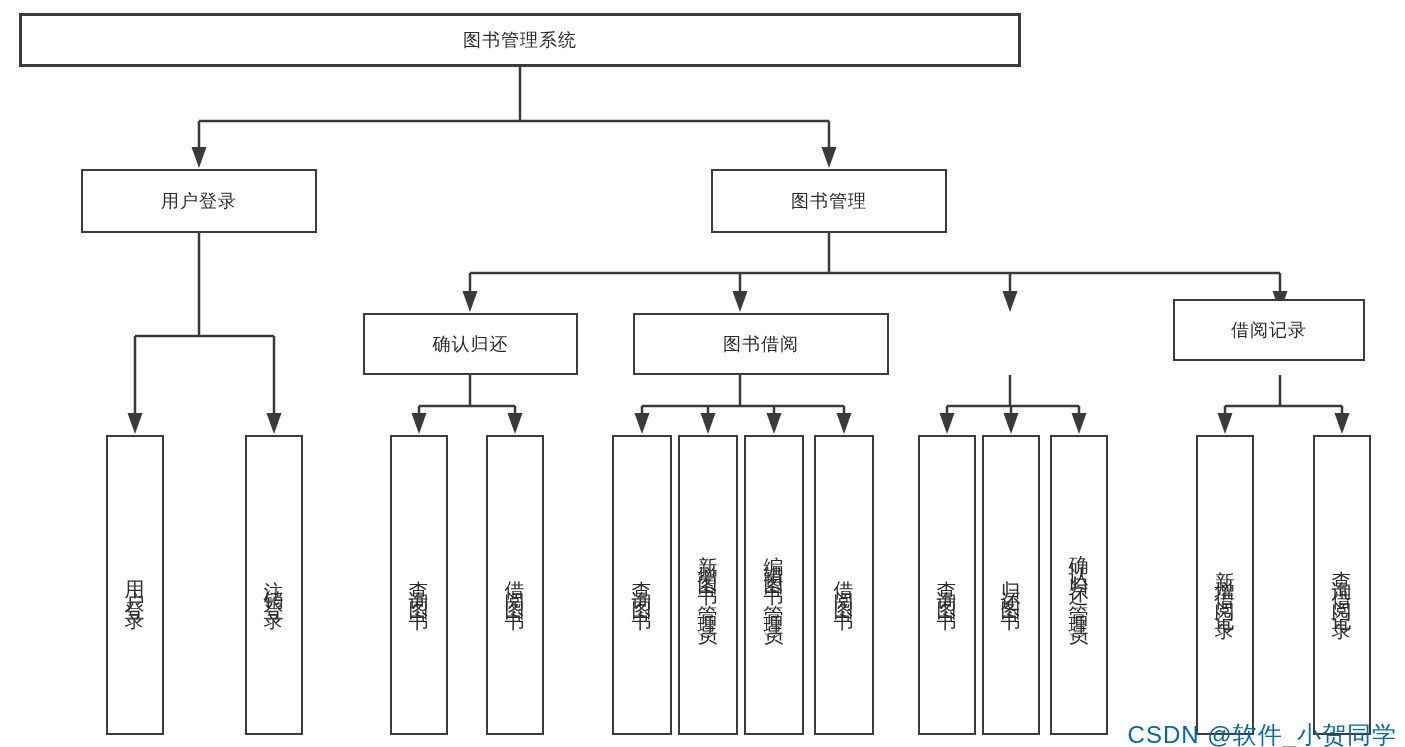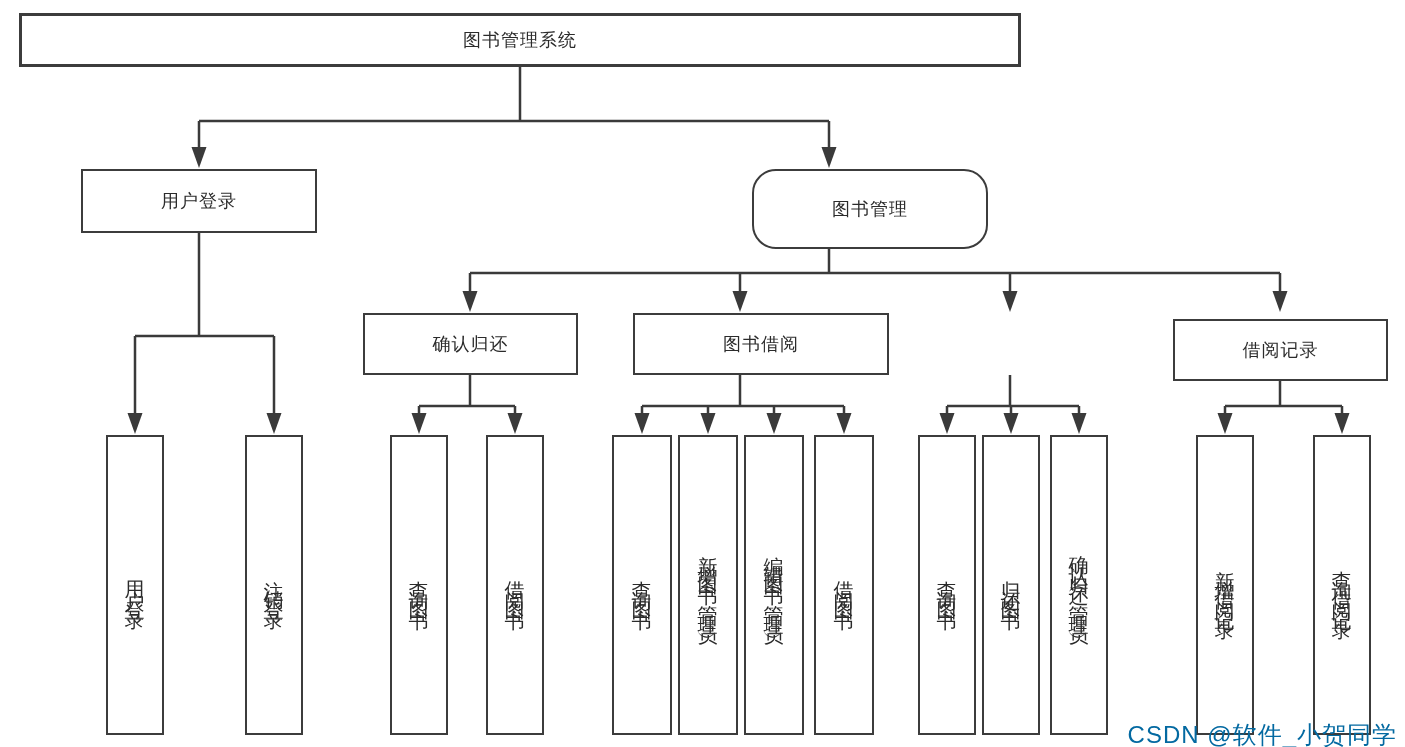--- a/index.html
+++ b/index.html
@@ -115,31 +115,31 @@
     </g>
   </svg>
 
   <div class="box root" style="left:19px; top:13px; width:1002px; height:54px;">
     <span class="box-label">图书管理系统</span>
   </div>
 
   <div class="box hnode" style="left:81px; top:169px; width:236px; height:64px;">
     <span class="box-label">用户登录</span>
   </div>
-  <div class="box hnode" style="left:752px; top:169px; width:236px; height:80px;border-radius:24px;">
+  <div class="box hnode" style="left:711px; top:169px; width:236px; height:64px;">
     <span class="box-label">图书管理</span>
   </div>
 
   <div class="box hnode" style="left:363px; top:313px; width:215px; height:62px;">
     <span class="box-label">确认归还</span>
   </div>
   <div class="box hnode" style="left:633px; top:313px; width:256px; height:62px;">
     <span class="box-label">图书借阅</span>
   </div>
-  <div class="box hnode" style="left:1173px; top:319px; width:215px; height:62px;">
+  <div class="box hnode" style="left:1173px; top:299px; width:192px; height:62px;">
     <span class="box-label">借阅记录</span>
   </div>
 
   <div class="box leaf" style="left:106px; top:435px; width:58px; height:300px;">
     <span class="box-label">用户登录</span>
   </div>
   <div class="box leaf" style="left:245px; top:435px; width:58px; height:300px;">
     <span class="box-label">注销登录</span>
   </div>
 

